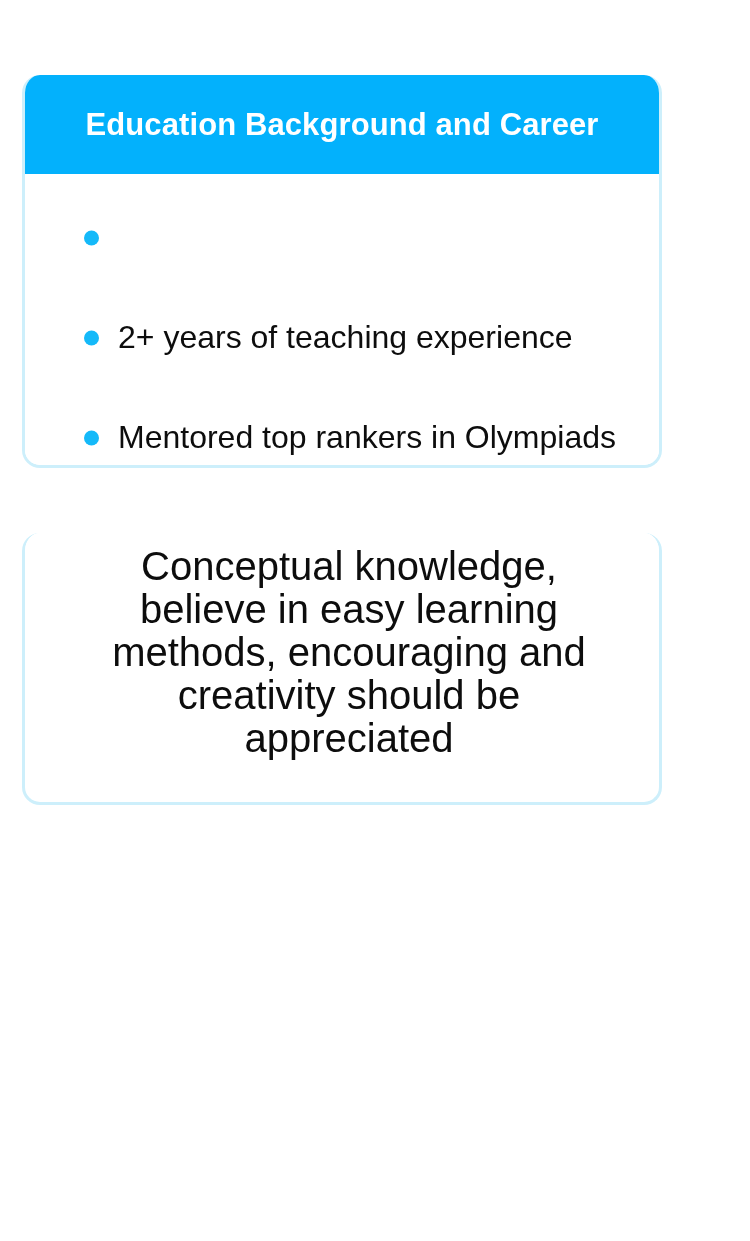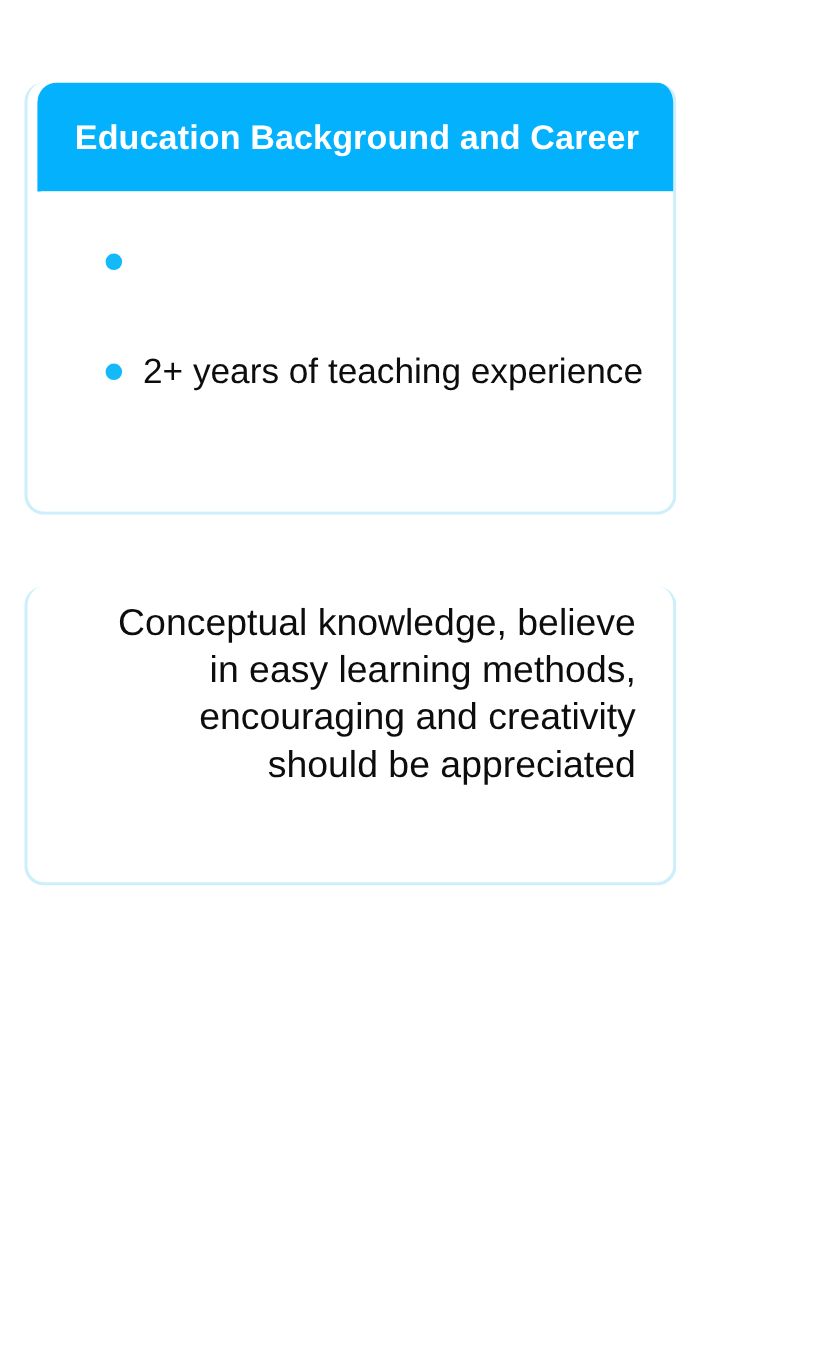--- a/index.html
+++ b/index.html
@@ -19,28 +19,27 @@
     position: relative;
     width: 750px;
     height: 1241px;
     background: #ffffff;
   }
 
   
   .card {
     position: absolute;
     left: 22px;
-    width: 593px;
+    width: 640px;
     box-sizing: border-box;
     border-radius: 18px;
     background: #ffffff;
     overflow: hidden;
     border: 3px solid #cdeffb;
     border-top: none;
-    padding-left: 12px;
   }
 
   .card-header {
     background: #03b1fc;
     color: #ffffff;
     text-align: center;
     font-weight: 700;
     letter-spacing: 0.1px;
     font-family: "Liberation Sans", sans-serif;
     box-sizing: border-box;
@@ -111,42 +110,46 @@
   #card-highlights .card-header {
     height: 101px;
     font-size: 31px;
   }
   #card-highlights .card-body {
     height: 171px;
     padding: 12px 34px 0 48px;
   }
   .highlight-text {
     margin: 0;
-    font-size: 34px;
+    font-size: 40px;
     line-height: 43px;
     color: #0d0d0d;
-    text-align: right;
+    text-align: center;
   }
 </style>
 </head>
 <body>
 
 <div class="page">
 
   <section class="card" id="card-education">
     <div class="card-header">Education Background and Career</div>
     <div class="card-body">
       <ul class="bullet-list">
         <li class="bullet-item">
           <span class="bullet-dot"></span>
         </li>
         <li class="bullet-item">
           <span class="bullet-dot"></span>
           <span class="bullet-text">2+ years of teaching experience</span>
         </li>
+        <li class="bullet-item">
+          <span class="bullet-dot"></span>
+          <span class="bullet-text">Mentored top rankers in Olympiads</span>
+        </li>
       </ul>
     </div>
   </section>
 
   <section class="card" id="card-highlights">
     <div class="card-body">
       <p class="highlight-text">Conceptual knowledge, believe in easy learning methods, encouraging and creativity should be appreciated</p>
     </div>
   </section>
 

